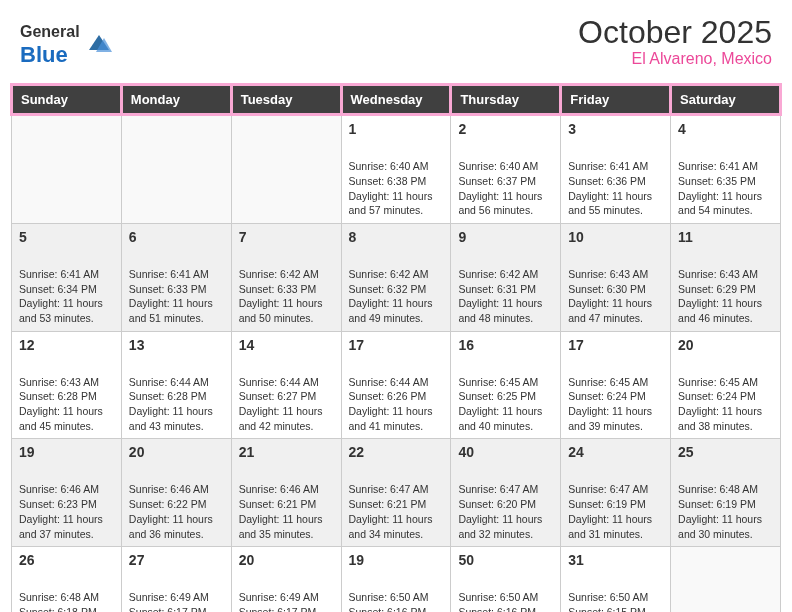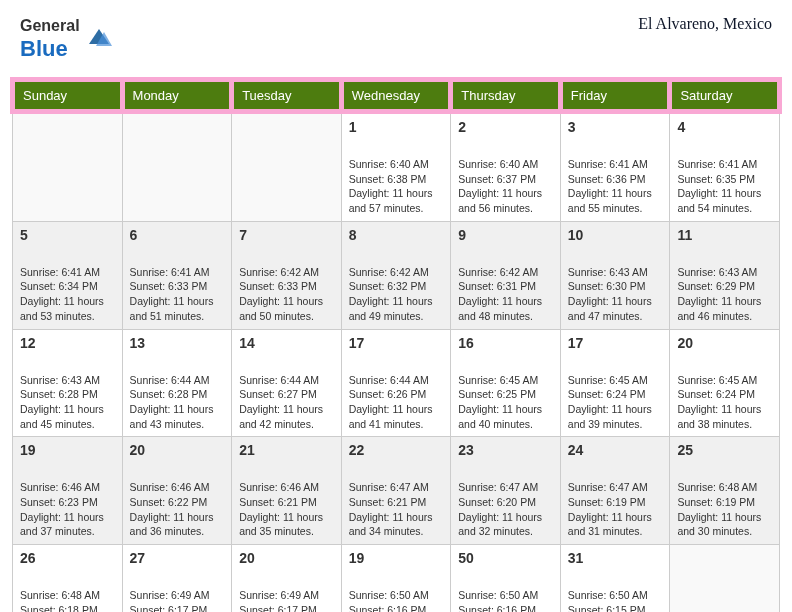--- a/index.html
+++ b/index.html
@@ -6,21 +6,21 @@
     body {
       font-family: Arial, sans-serif;
       background: #fff;
       width: 792px;
       min-height: 612px;
       padding: 10px;
     }
     .header {
       display: flex;
       justify-content: space-between;
-      align-items: flex-start;
+      align-items: flex-end;
       margin-bottom: 10px;
       padding: 5px 10px;
     }
     .logo {
       display: flex;
       align-items: center;
       font-size: 18px;
       font-weight: bold;
     }
     .logo-general {
@@ -43,36 +43,35 @@
       text-align: right;
     }
     .month-title {
       font-size: 32px;
       font-weight: normal;
       color: #333;
       line-height: 1.1;
     }
     .location-title {
       font-size: 16px;
-      color: #0f172a;
-      font-family: Liberation Serif, serif;
+      color: #ec4899;
     }
     .calendar {
       width: 100%;
       border-collapse: collapse;
       border: 1px solid #ccc;
     }
     .calendar th {
-      background-color: #4d7c0f;
+      background-color: #404040;
       color: white;
       text-align: left;
       padding: 6px 8px;
       font-size: 13px;
-      font-weight: normal;
-      border: 5px solid #f9a8d4;
+      font-weight: bold;
+      border: 3px solid #f9a8d4;
     }
     .calendar td {
       vertical-align: top;
       padding: 5px 7px;
       border: 1px solid #ccc;
       width: 14.28%;
       font-size: 11px;
       color: #333;
       min-height: 80px;
       height: 80px;
@@ -108,20 +107,21 @@
           <span class="logo-blue">Blue</span>
         </div>
         <svg class="logo-icon" viewBox="0 0 30 30">
           <path d="M15 5 L25 20 L5 20 Z" fill="#2e6da4"></path>
           <path d="M20 8 L28 22 L12 22 Z" fill="#4a90d9" opacity="0.7"></path>
         </svg>
       </div>
     </div>
   </div>
   <div class="title-section">
+    <div class="month-title">October 2025</div>
     <div class="location-title">El Alvareno, Mexico</div>
   </div>
 </div>
 
 <table class="calendar">
   <thead>
     <tr>
     <th>Sunday</th>
         <th>Monday</th>
         <th>Tuesday</th>
@@ -224,21 +224,21 @@
         </td>
         <td>
           <span class="day-number">21</span>
           <div class="day-info">Sunrise: 6:46 AM<br>Sunset: 6:21 PM<br>Daylight: 11 hours and 35 minutes.</div>
         </td>
         <td>
           <span class="day-number">22</span>
           <div class="day-info">Sunrise: 6:47 AM<br>Sunset: 6:21 PM<br>Daylight: 11 hours and 34 minutes.</div>
         </td>
         <td>
-          <span class="day-number">23</span>
+          <span class="day-number">40</span>
           <div class="day-info">Sunrise: 6:47 AM<br>Sunset: 6:20 PM<br>Daylight: 11 hours and 32 minutes.</div>
         </td>
         <td>
           <span class="day-number">24</span>
           <div class="day-info">Sunrise: 6:47 AM<br>Sunset: 6:19 PM<br>Daylight: 11 hours and 31 minutes.</div>
         </td>
         <td>
           <span class="day-number">25</span>
           <div class="day-info">Sunrise: 6:48 AM<br>Sunset: 6:19 PM<br>Daylight: 11 hours and 30 minutes.</div>
         </td>

